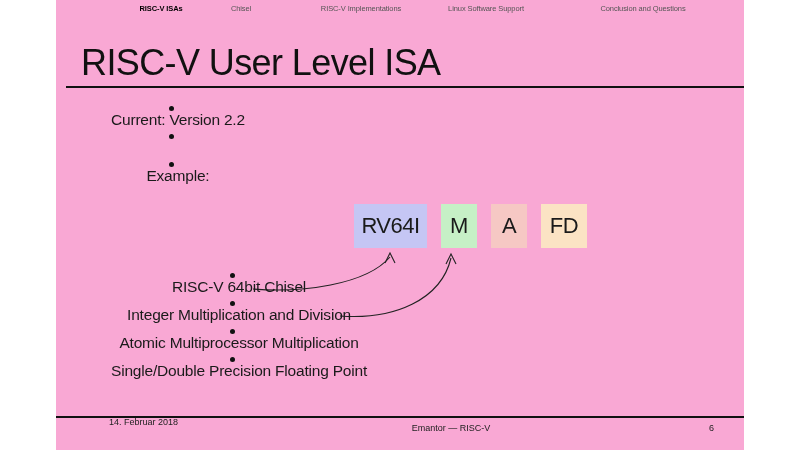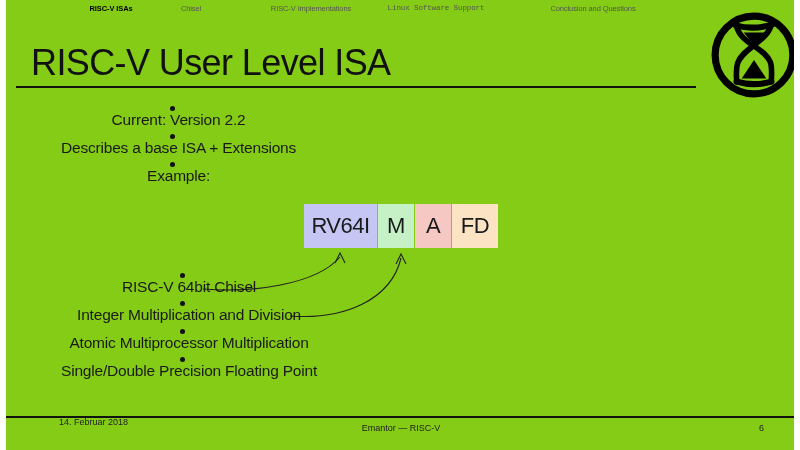--- a/index.html
+++ b/index.html
@@ -1,42 +1,42 @@
 <!DOCTYPE html>
 <html><head>
 <meta charset="utf-8">
 <style>
   * { margin: 0; padding: 0; box-sizing: border-box; }
   html, body { background: #ffffff; }
   body { font-family: "Liberation Sans", sans-serif; color: #1a1a1a; }
 
   .slide {
     position: relative;
-    width: 788px;
+    width: 688px;
     height: 450px;
-    background: #84cc16;
+    background: #f9a8d4;
     overflow: hidden;
     margin: 0 auto;
   }
 
   
   .nav-item {
     position: absolute;
     top: 4px;
     transform: translateX(-50%);
     font-size: 7.5px;
     letter-spacing: -0.1px;
     color: #555555;
     white-space: nowrap;
   }
   .nav-item.active { color: #000000; font-weight: bold; }
   .nav-1 { left: 105px; }
   .nav-2 { left: 185px; }
   .nav-3 { left: 297px; padding-left: 16px; }
-  .nav-4 { left: 430px; font-family: Liberation Mono, monospace; }
+  .nav-4 { left: 430px; }
   .nav-5 { left: 587px; }
 
   
   .slide-title {
     position: absolute;
     left: 25px;
     top: 42px;
     font-size: 36px;
     font-weight: normal;
     letter-spacing: -0.6px;
@@ -83,21 +83,21 @@
     margin-right: 13px;
     flex: 0 0 auto;
   }
 
   
   .isa-boxes {
     position: absolute;
     left: 298px;
     top: 204px;
     display: flex;
-    gap: 1px;
+    gap: 14px;
   }
   .isa-box {
     height: 44px;
     display: flex;
     align-items: center;
     justify-content: center;
     font-size: 22px;
     letter-spacing: -0.5px;
     color: #1a1a1a;
   }
@@ -165,21 +165,20 @@
     <path d="M44 49 L56 67 L32 67 Z" fill="#000000"></path>
   </svg>
 
   <ul class="bullets bullets-top">
     <li>
       <span class="dot"></span>
       <span>Current: Version 2.2</span>
     </li>
     <li>
       <span class="dot"></span>
-      <span>Describes a base ISA + Extensions</span>
     </li>
     <li>
       <span class="dot"></span>
       <span>Example:</span>
     </li>
   </ul>
 
   <div class="isa-boxes">
     <div class="isa-box w-rv64i" style="background: rgb(197, 198, 244);">RV64I</div>
     <div class="isa-box w-m" style="background: rgb(198, 240, 198);">M</div>

